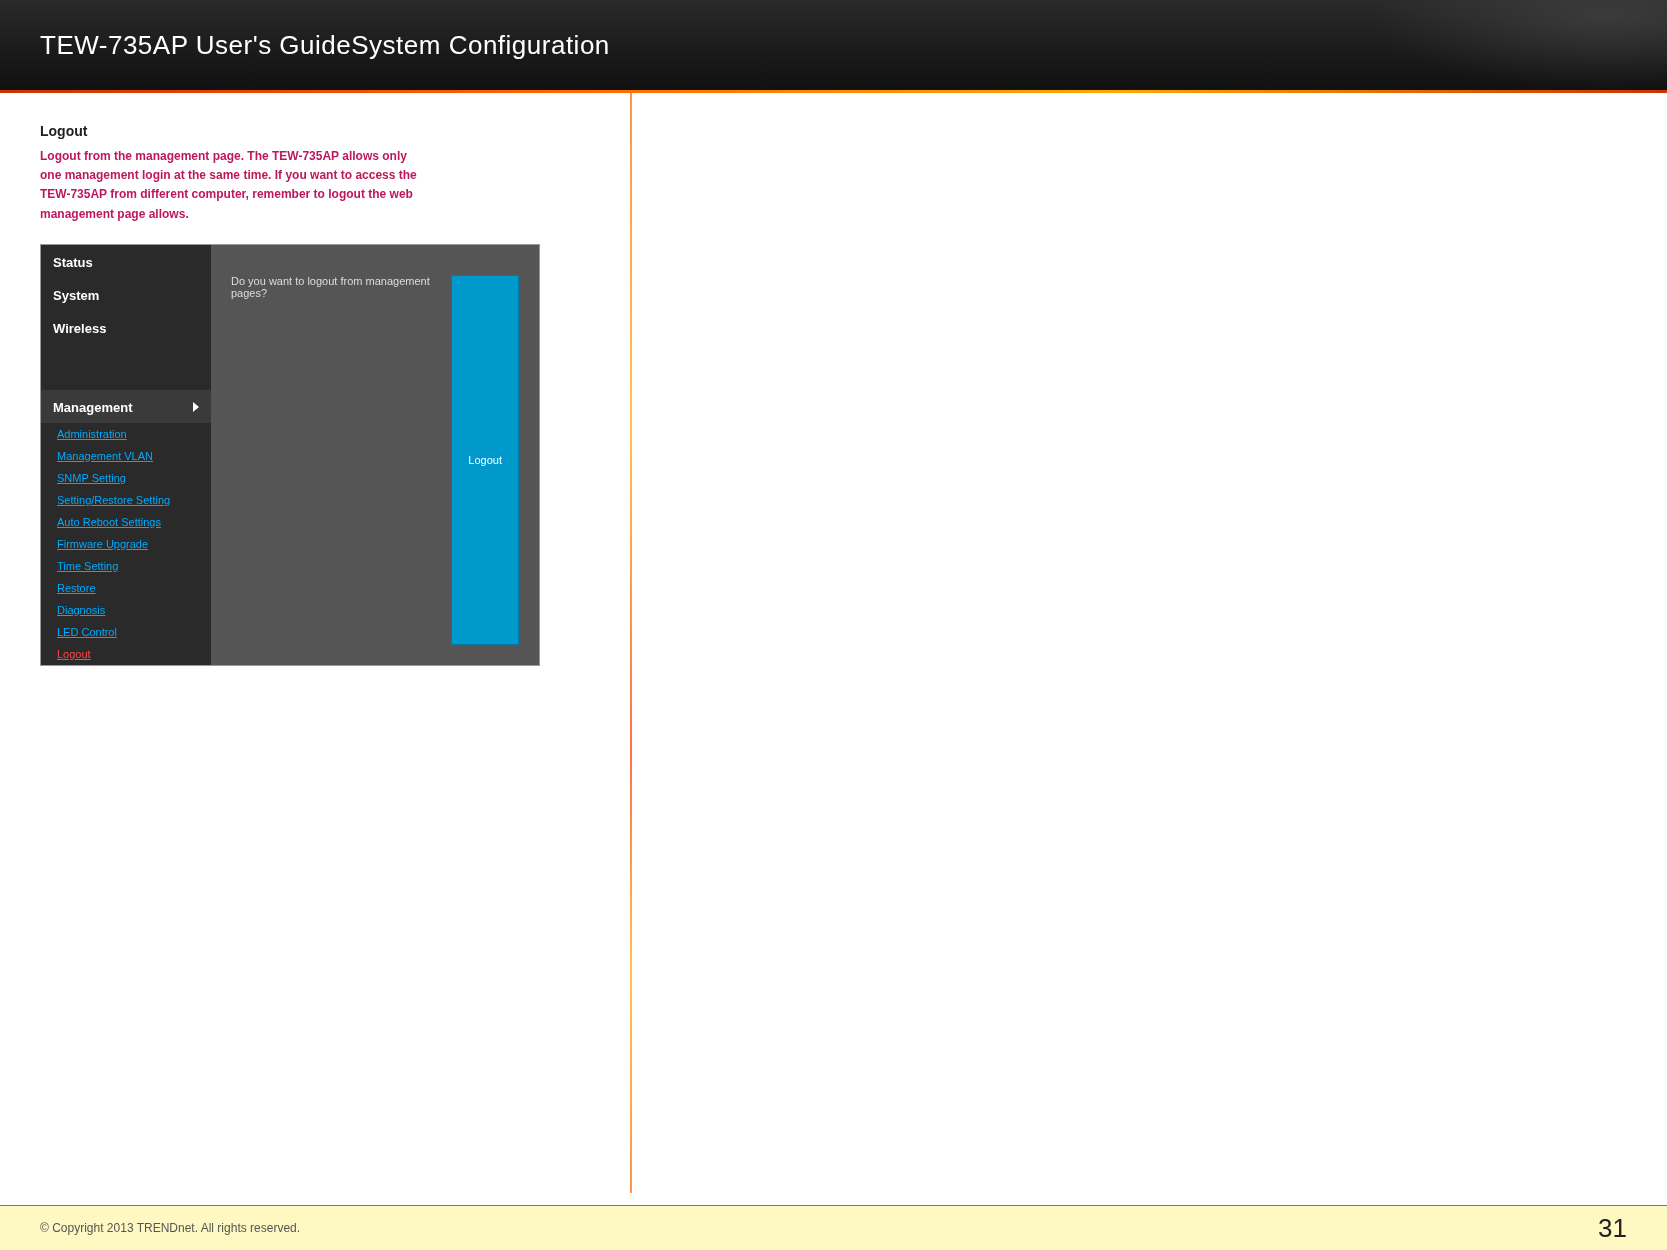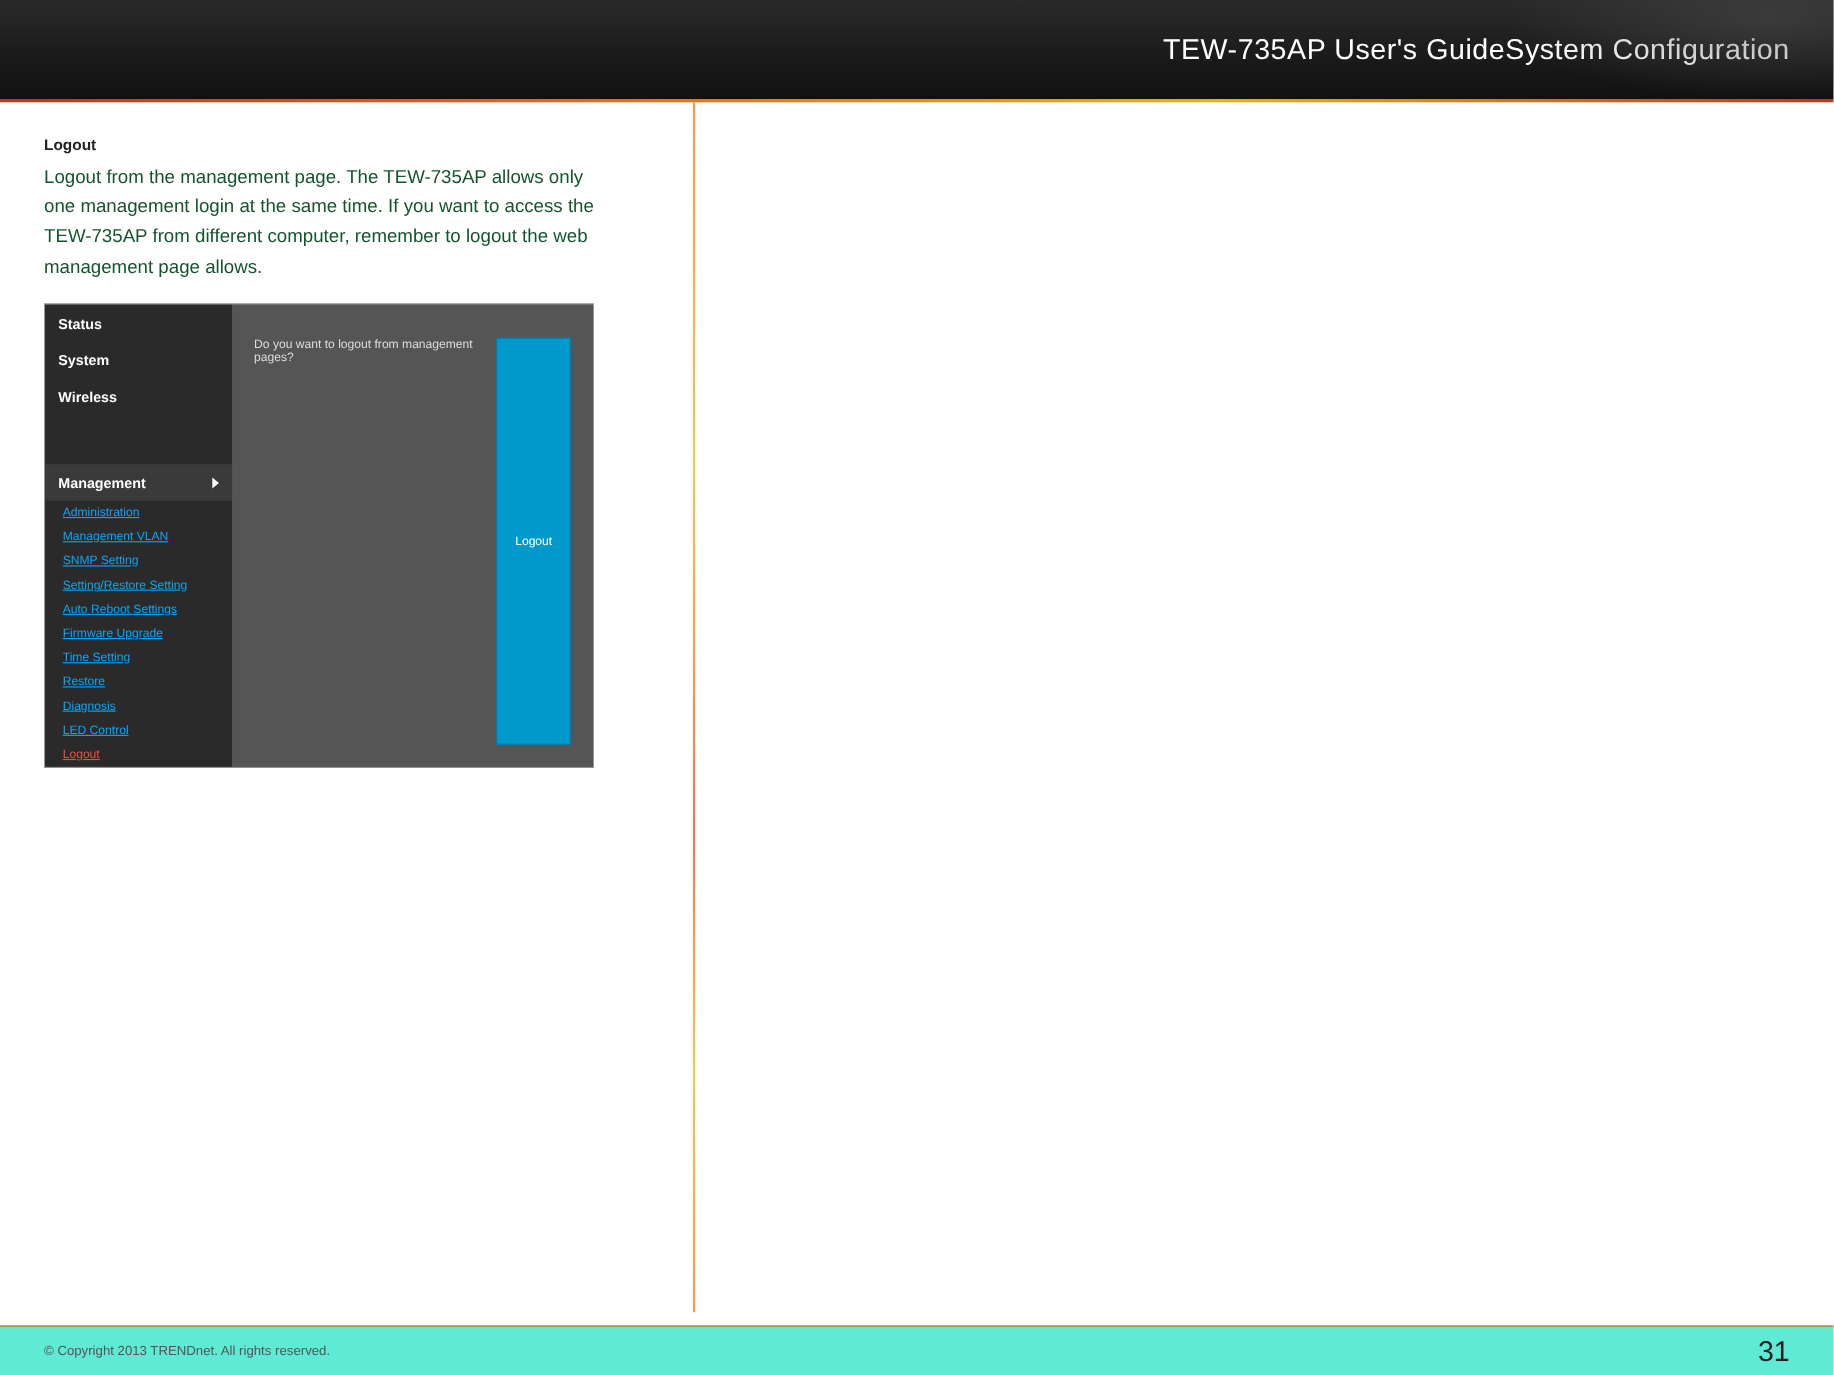--- a/index.html
+++ b/index.html
@@ -16,21 +16,21 @@
     }
 
     
     .header {
       width: 100%;
       height: 90px;
       background: linear-gradient(180deg, #2a2a2a 0%, #1a1a1a 60%, #111 100%);
       position: relative;
       display: flex;
       align-items: center;
-      justify-content: flex-end;
+      justify-content: flex-start;
       padding: 0 40px;
     }
 
     .header::before {
       content: '';
       position: absolute;
       top: 0; right: 0;
       width: 300px; height: 90px;
       background: radial-gradient(ellipse at 80% 20%, rgba(80,80,80,0.5) 0%, transparent 70%);
       pointer-events: none;
@@ -62,24 +62,25 @@
       padding: 30px 40px 0 40px;
     }
 
     .section-title {
       font-weight: bold;
       font-size: 14px;
       margin-bottom: 8px;
     }
 
     .section-text {
-      font-size: 17px;
+      font-size: 12px;
       line-height: 1.6;
-      color: #14532d;
+      color: #be185d;
       max-width: 560px;
+      font-weight: bold;
     }
 
     
     .screenshot-container {
       margin-top: 20px;
       width: 500px;
       border: 1px solid #999;
       background: #4a4a4a;
       display: flex;
       flex-direction: row;
@@ -170,21 +171,21 @@
       position: absolute;
       bottom: 0;
       left: 0;
       width: 100%;
       height: 45px;
       border-top: 1px solid #cc6600;
       display: flex;
       align-items: center;
       justify-content: space-between;
       padding: 0 40px;
-      background: #5eead4;
+      background: #fef9c3;
     }
 
     .footer-copyright {
       font-size: 12px;
       color: #555;
     }
 
     .footer-page {
       font-size: 26px;
       color: #222;

